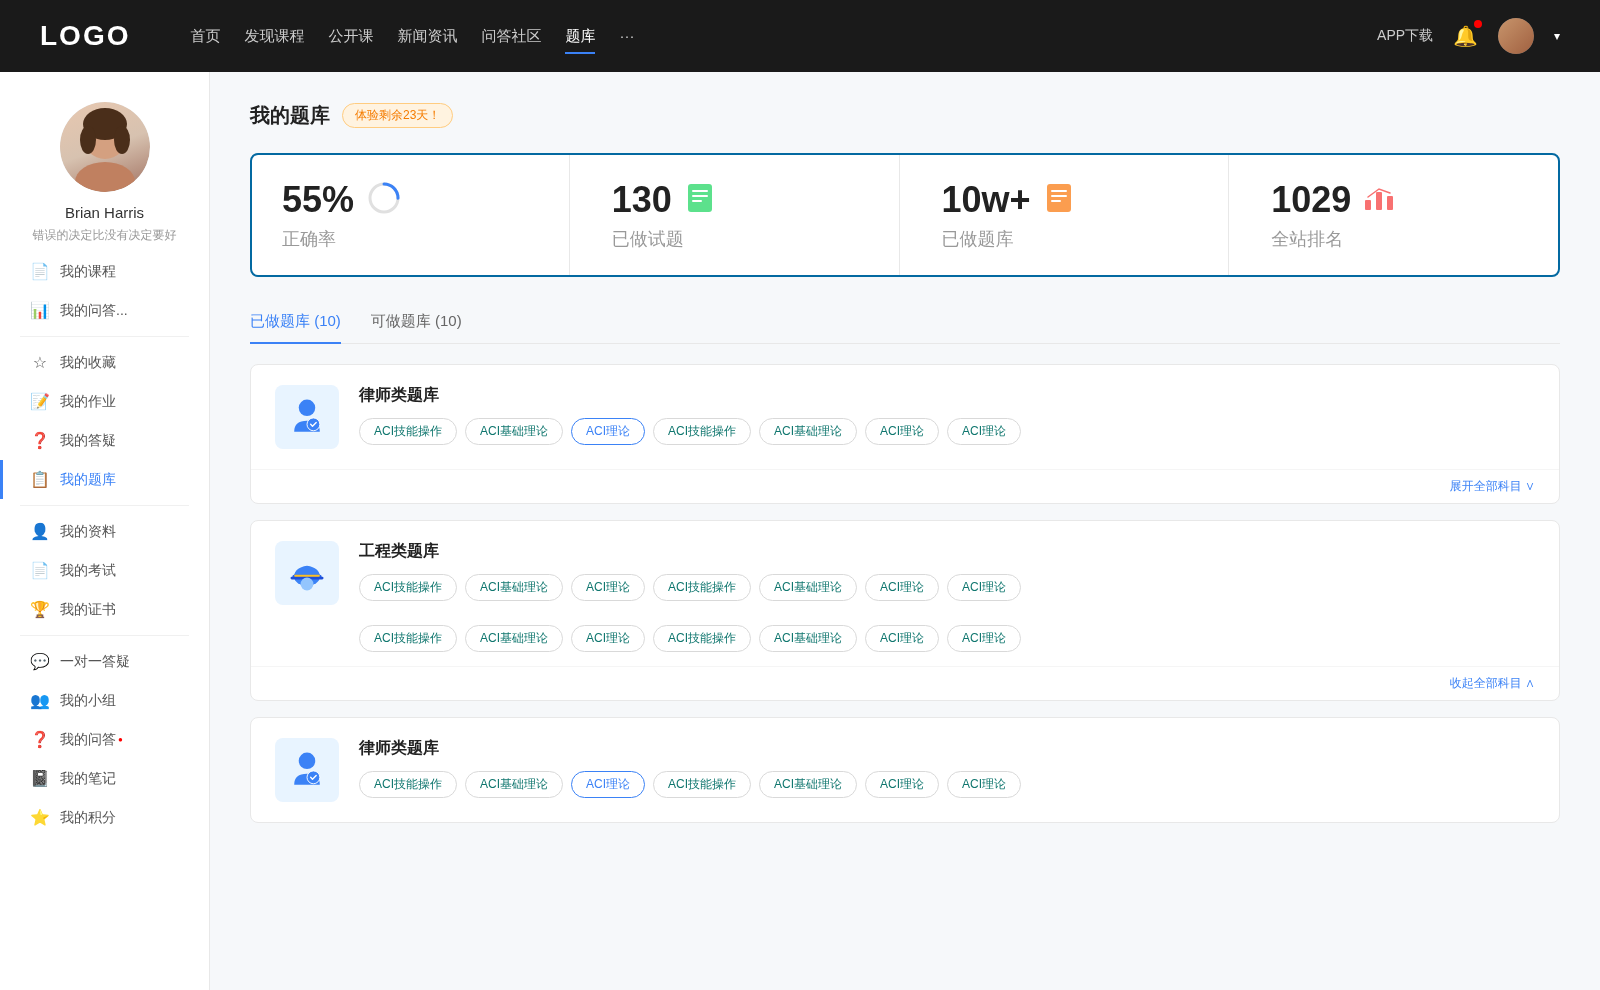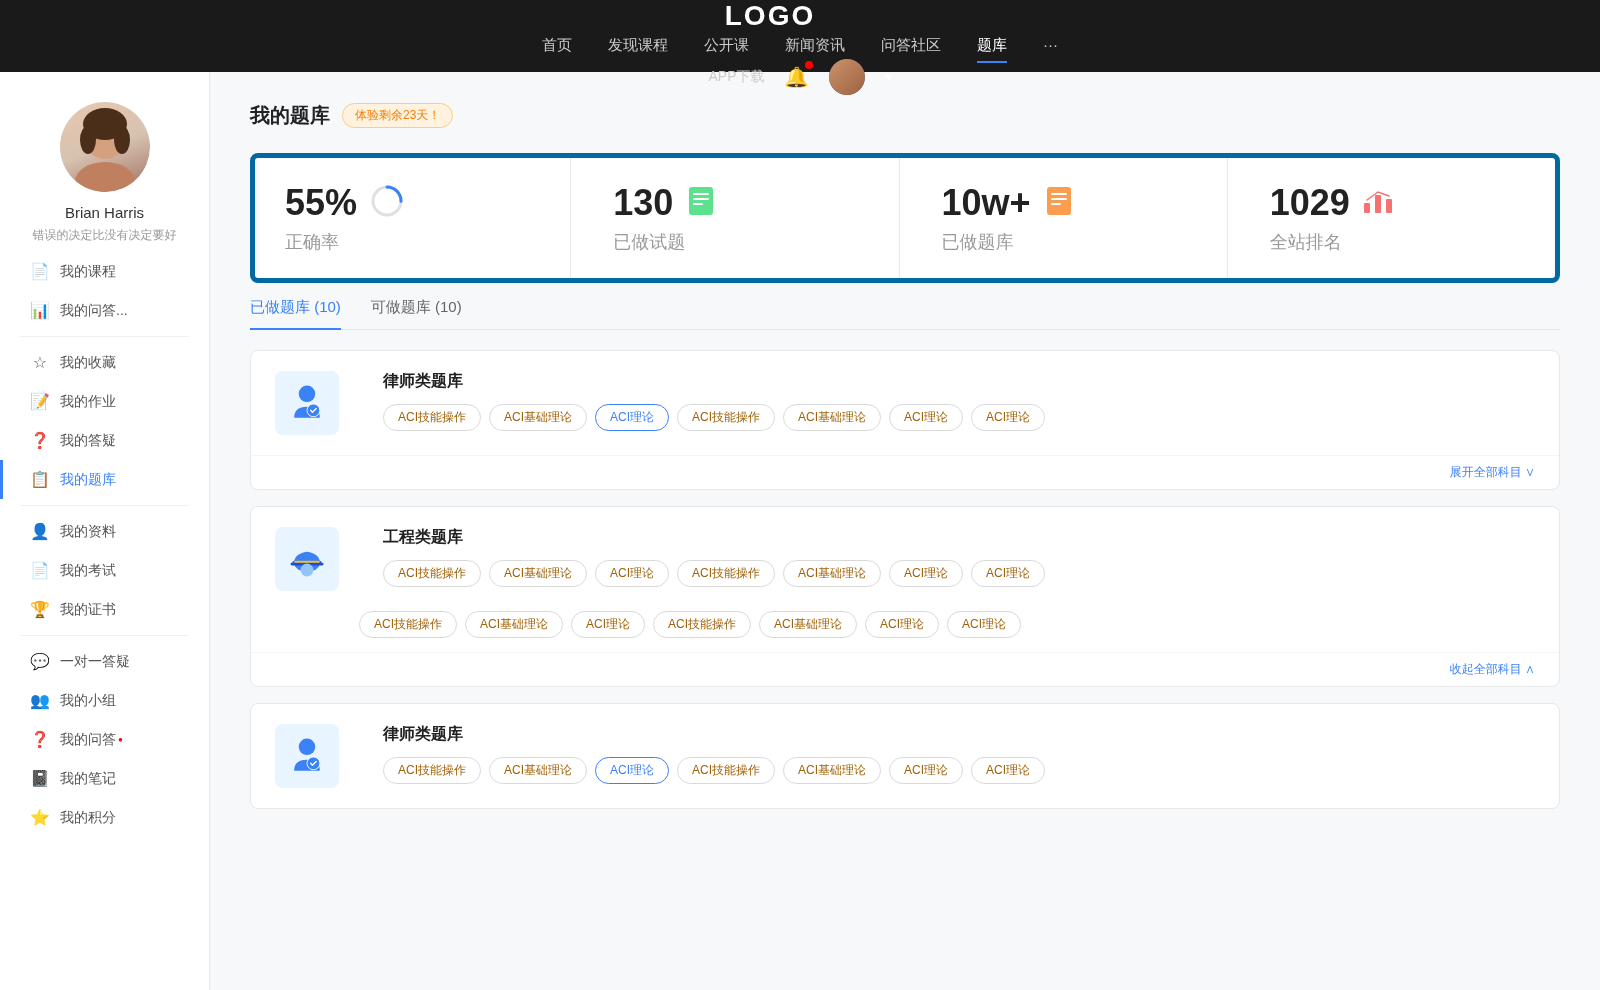--- a/index.html
+++ b/index.html
@@ -8,33 +8,32 @@
     
     .navbar {
       background: #1a1a1a;
       height: 72px;
       display: flex;
       align-items: center;
       padding: 0 40px;
       position: fixed;
       top: 0; left: 0; right: 0;
       z-index: 100;
-      flex-direction: column;
     }
     .navbar-logo {
       color: white;
       font-size: 28px;
       font-weight: bold;
       letter-spacing: 2px;
       margin-right: 60px;
       min-width: 80px;
     }
     .navbar-nav {
       display: flex;
-      gap: 36px;
+      gap: 24px;
       flex: 1;
     }
     .nav-item {
       color: #ccc;
       font-size: 15px;
       cursor: pointer;
       padding: 4px 0;
       position: relative;
     }
     .nav-item.active {
@@ -186,23 +185,23 @@
       padding: 3px 12px;
       font-size: 12px;
     }
 
     
     .stats-row {
       display: flex;
       gap: 12px;
       background: #fff;
       border-radius: 8px;
-      margin-bottom: 15px;
+      margin-bottom: 35px;
       overflow: hidden;
-      border: 5px solid #0369a1;
+      border: 2px solid #0369a1;
     }
     .stat-item {
       flex: 1;
       padding: 24px 30px;
       border-right: 1px solid #e8e8e8;
       display: flex;
       flex-direction: column;
       gap: 6px;
     }
     .stat-item:last-child { border-right: none; }
@@ -264,38 +263,38 @@
     .qbank-icon-wrap {
       width: 64px; height: 64px;
       background: #e8f4ff;
       border-radius: 8px;
       display: flex; align-items: center; justify-content: center;
       flex-shrink: 0;
     }
     .qbank-icon-svg {
       width: 44px; height: 44px;
     }
-    .qbank-body { flex: 1; margin-left: 24px; }
+    .qbank-body { flex: 1; }
     .qbank-title {
       font-size: 16px;
       font-weight: 600;
       color: #222;
       margin-bottom: 12px;
     }
     .tag-row {
       display: flex;
       flex-wrap: wrap;
       gap: 8px;
     }
     .tag {
       padding: 4px 14px;
       border: 1px solid #d9d9d9;
       border-radius: 20px;
       font-size: 12px;
-      color: #a16207;
+      color: #0f766e;
       cursor: pointer;
     }
     .tag.active {
       border-color: #3b82f6;
       color: #3b82f6;
       background: #fff;
     }
     .tag-row-2 {
       display: flex;
       flex-wrap: wrap;

